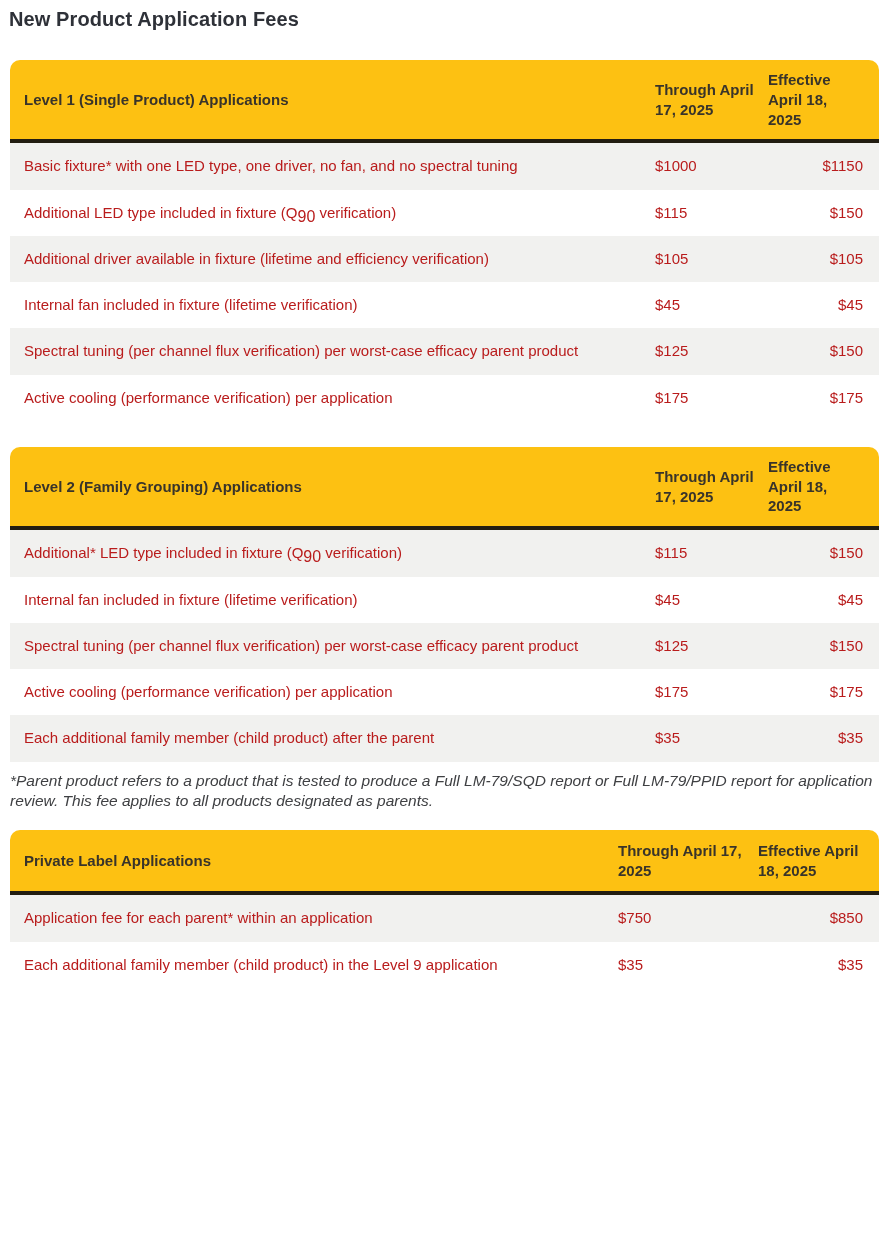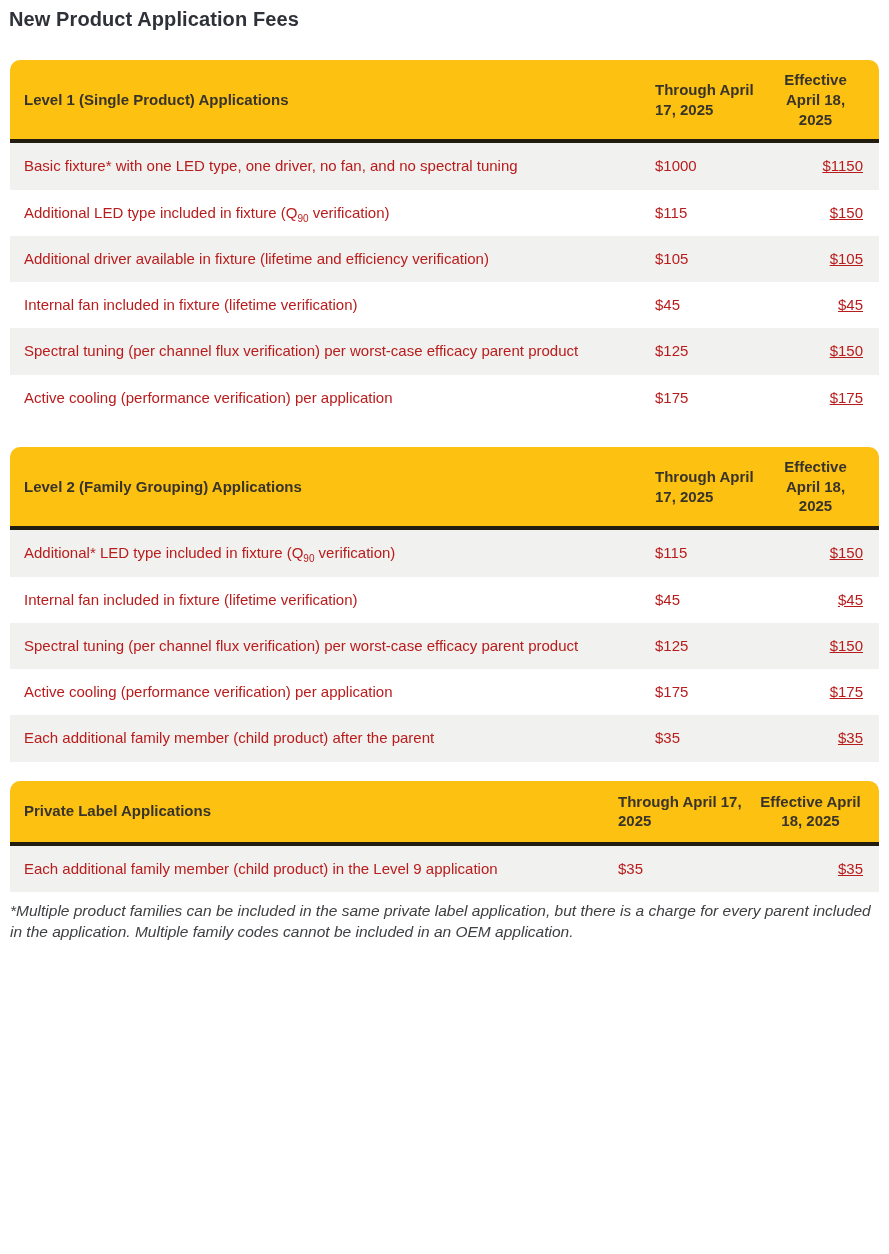--- a/index.html
+++ b/index.html
@@ -23,30 +23,30 @@
   table.fees th {
     background:#fdc112; color:#39342a;
     font-size:15px; font-weight:bold; text-align:left;
     vertical-align:middle; line-height:1.32;
     padding:10px 0 10px 14px;
     border-bottom:4px solid #221d11;
   }
   table.t3 th { padding-top:11px; padding-bottom:11px; }
   table.fees th:first-child { border-top-left-radius:10px;margin-left:24px; }
   table.fees th:last-child  { border-top-right-radius:10px; }
-  table.fees th.h-effective { text-align:center; padding-right:16px; }
+  table.fees th.h-effective { text-align:left; padding-right:16px; }
 
   table.fees td {
     font-size:15px; color:#b91c1c; vertical-align:middle;
     line-height:1.35; padding:13px 0 13px 14px;
   }
-  table.fees td.c-effective { text-align:right; padding-right:16px;text-decoration:underline; }
+  table.fees td.c-effective { text-align:right; padding-right:16px; }
   table.fees tbody tr:nth-child(odd) { background:#f1f1ef; }
 
-  sub { font-size:10px; line-height:0; }
+  sub { font-size:16px; line-height:0; }
 
   .footnote {
     font-style:italic; font-size:15.5px; color:#3f4043;
     line-height:1.3; margin:9px 0 0 0;
   }
   .footnote + .footnote { margin-top:0; }
 </style>
 </head>
 <body>
 
@@ -135,37 +135,42 @@
         <td class="c-through">$175</td>
         <td class="c-effective">$175</td>
       </tr>
       <tr>
         <td class="c-label"><span>Each additional family member (child product) after the parent</span></td>
         <td class="c-through">$35</td>
         <td class="c-effective">$35</td>
       </tr>
     </tbody>
   </table>
+  <p class="footnote">*Parent product refers to a product that is tested to produce a Full LM-79/SQD report or Full LM-79/PPID report for application review. This fee applies to all products designated as parents.</p>
 
   <table class="fees t3">
     <colgroup>
         <col style="width:594px">
         <col style="width:140px">
         <col>
       </colgroup>
     <thead>
       <tr>
         <th>Private Label Applications</th>
         <th class="h-through">Through April 17, 2025</th>
         <th class="h-effective">Effective April 18, 2025</th>
       </tr>
     </thead>
     <tbody>
       <tr>
+        <td class="c-label"><span>Application fee for each parent* within an application</span></td>
+        <td class="c-through">$750</td>
+        <td class="c-effective">$850</td>
+      </tr>
+      <tr>
         <td class="c-label"><span>Each additional family member (child product) in the Level 9 application</span></td>
         <td class="c-through">$35</td>
         <td class="c-effective">$35</td>
       </tr>
     </tbody>
   </table>
-  <p class="footnote">*Multiple product families can be included in the same private label application, but there is a charge for every parent included in the application. Multiple family codes cannot be included in an OEM application.</p>
 
 </div>
 
 </body></html>

